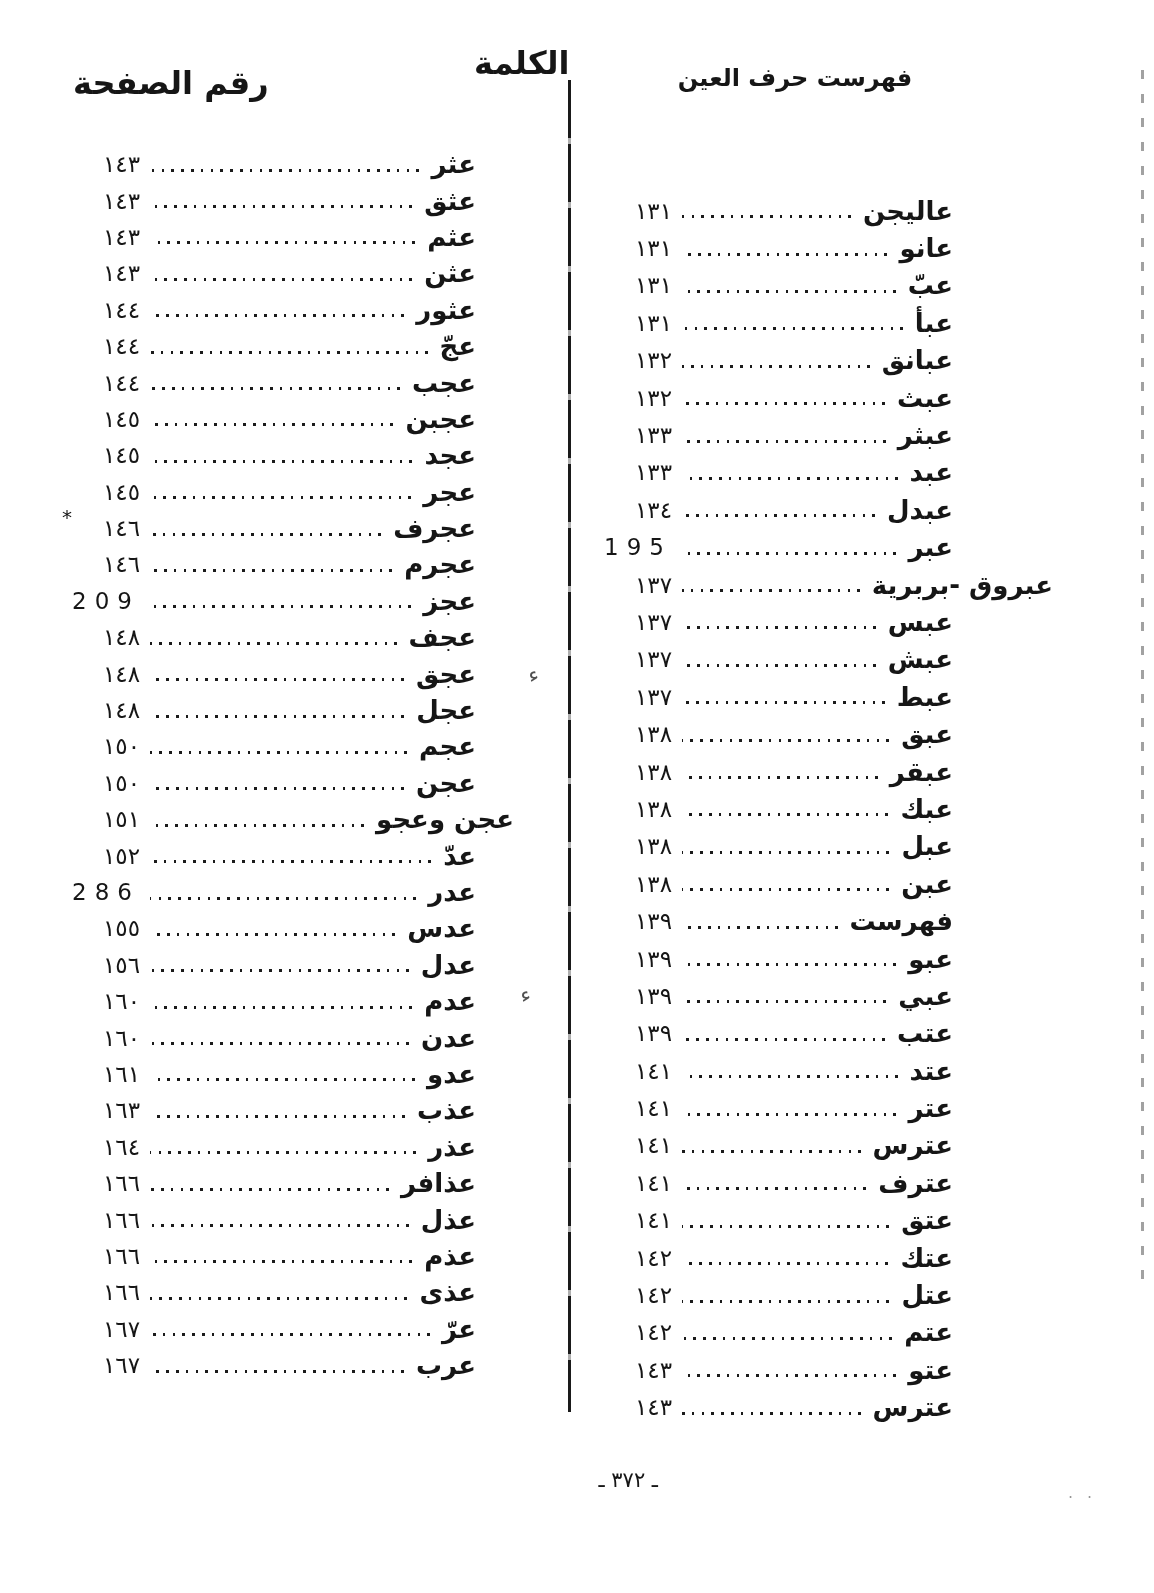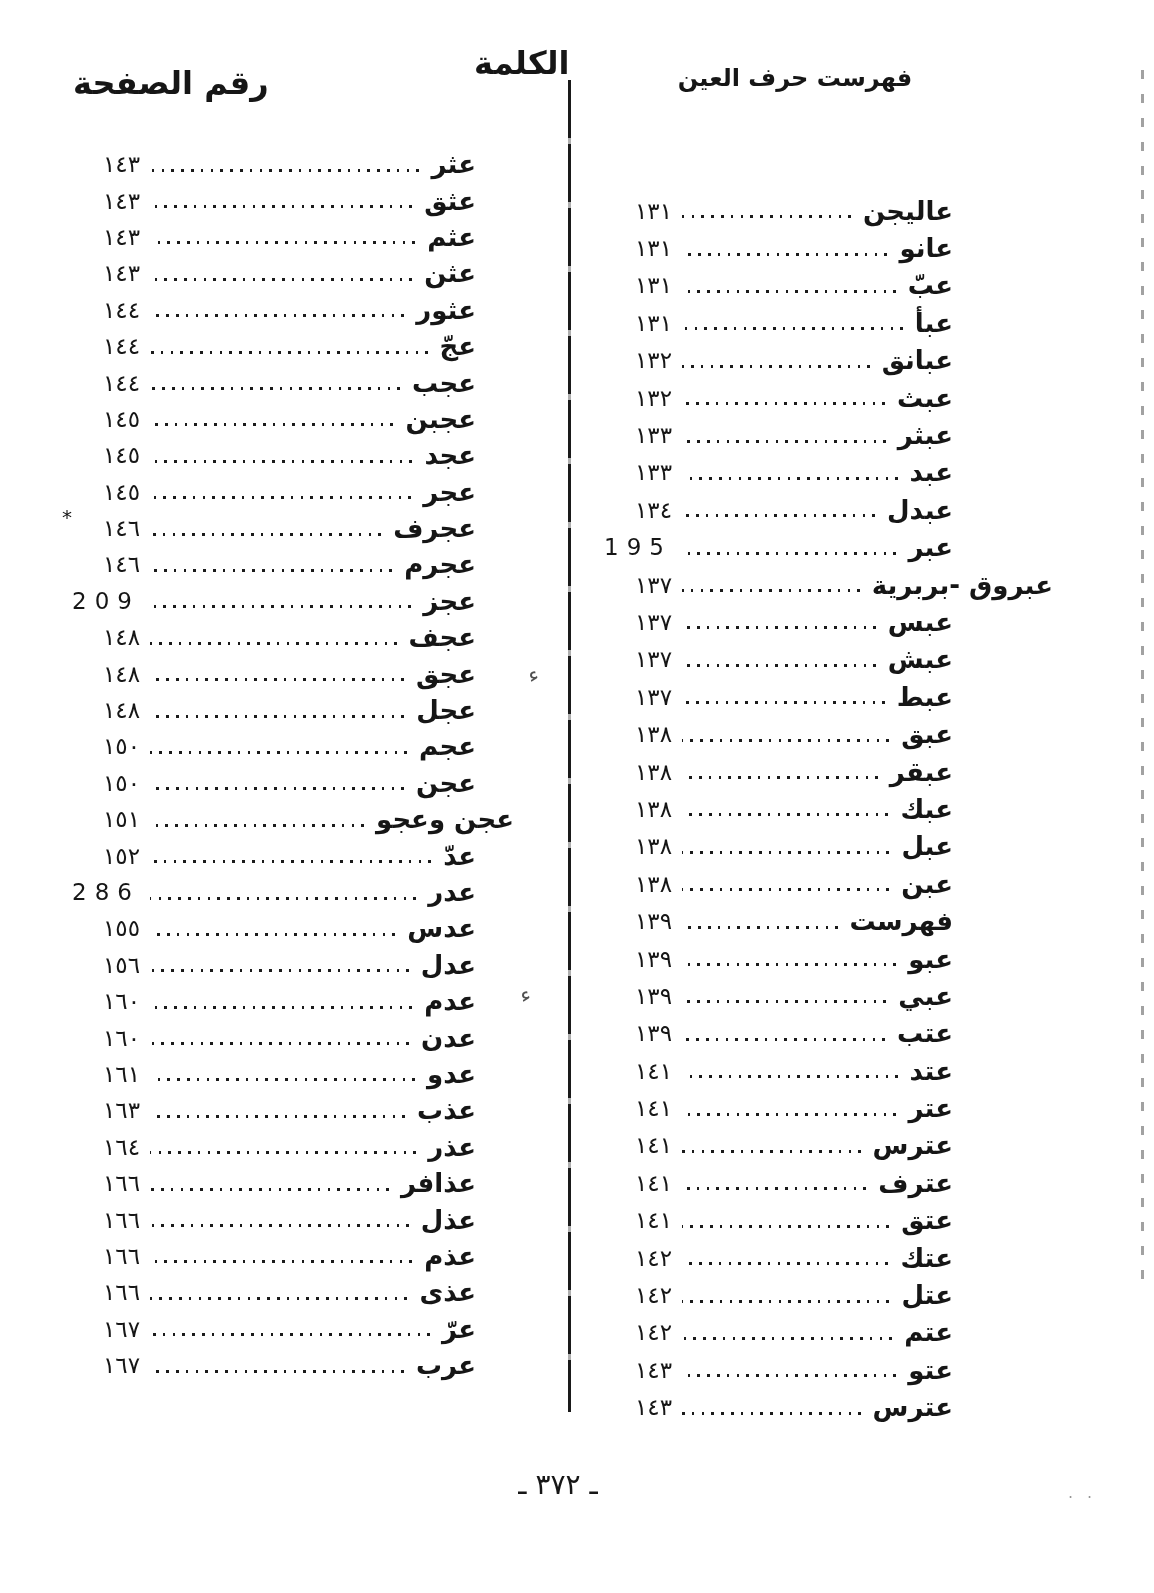--- a/index.html
+++ b/index.html
@@ -83,22 +83,21 @@
   .star{
     position:absolute;
     left:-6px; top:-10px;
     font-size:20px;
     letter-spacing:0;
   }
   
   #footer-pageno{
     position:absolute;
     left:458px; top:1468px; width:200px;
-    text-align:center;
-    font-size:28px;
+    font-size:21px;
     letter-spacing:2px;
   }
   
   #edge-artifact{
     position:absolute;
     left:1141px; top:70px;
     width:3px; height:1210px;
     opacity:.5;
     background:repeating-linear-gradient(to bottom,
       #444 0 9px, transparent 9px 24px);

